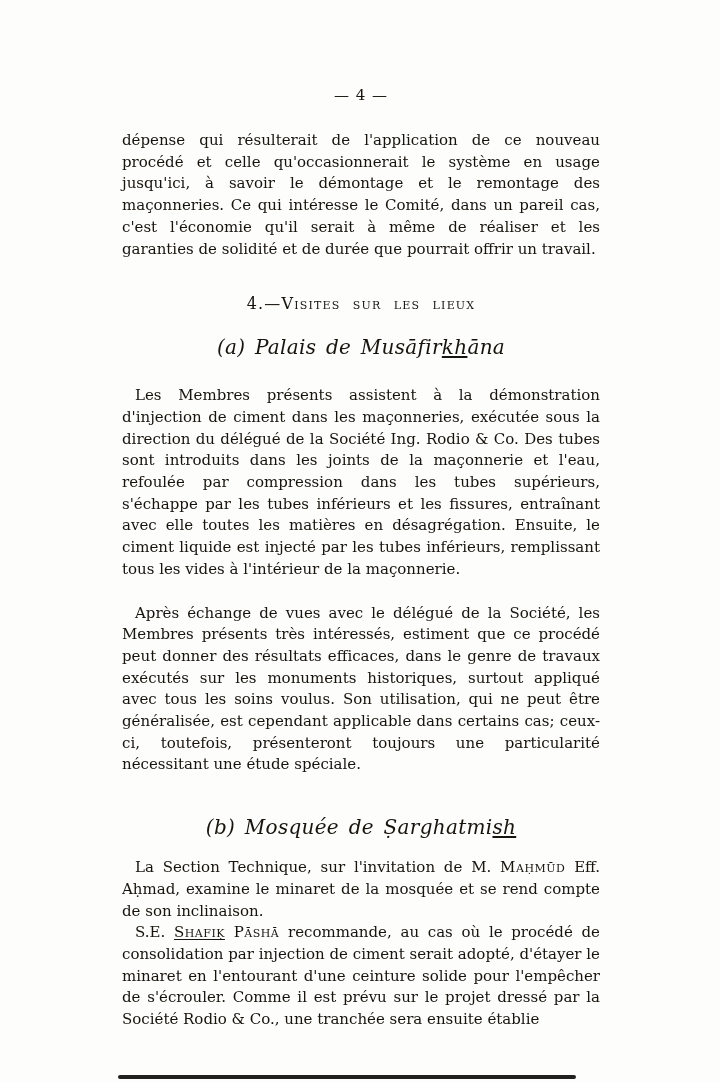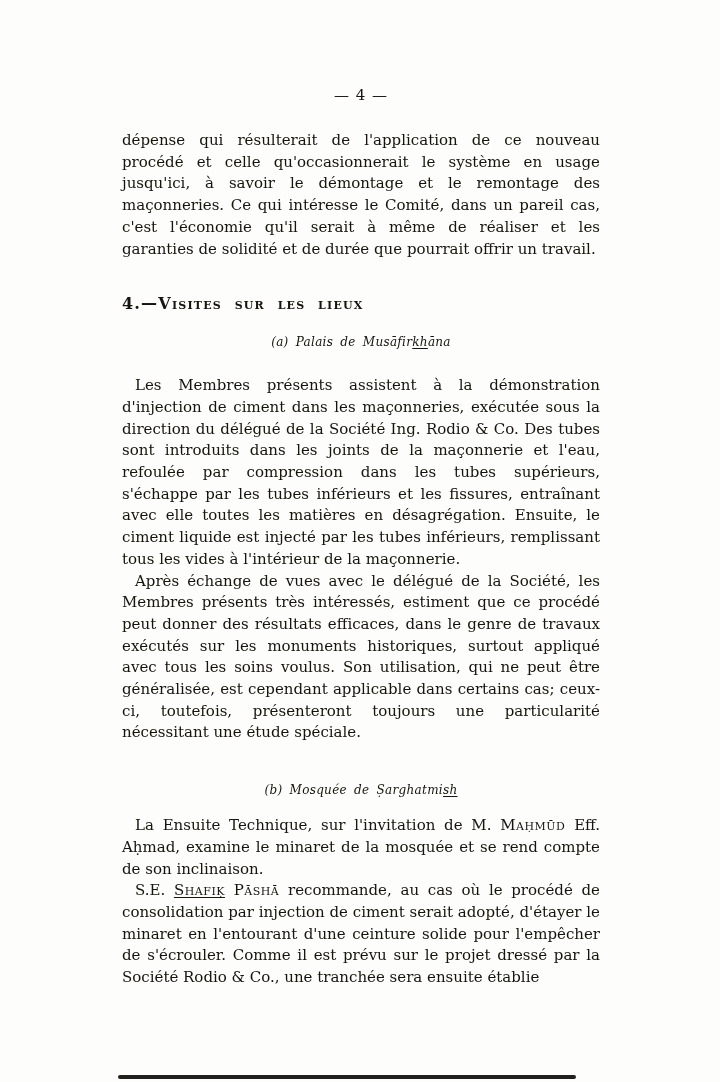--- a/index.html
+++ b/index.html
@@ -31,36 +31,36 @@
     margin: 0 0 26px 0;
   }
   p.para {
     margin: 0;
     font-size: 15px;
     line-height: 21.7px;
     text-align: justify;
     text-indent: 13px;
   }
   p.no-indent { text-indent: 0; }
-  p.gap-below { margin-bottom: 0; }
+  p.gap-below { margin-bottom: 22px; }
   .section-heading {
     margin: 34px 0 0 0;
-    text-align: left;
-    font-weight: bold;
+    text-align: center;
+    font-weight: normal;
     font-size: 16px;
     font-variant: small-caps;
     letter-spacing: 1.2px;
     word-spacing: 6px;
   }
   .subheading {
     margin: 22px 0 26px 0;
     text-align: center;
     font-weight: normal;
     font-style: italic;
-    font-size: 12px;
+    font-size: 20px;
     letter-spacing: 0.3px;
     word-spacing: 3px;
   }
   .subheading-b {
     margin-top: 39px;
     margin-bottom: 18px;
   }
   .u {
     text-decoration: underline;
     text-underline-offset: 2px;
@@ -92,20 +92,20 @@
     <h2 class="section-heading">4.—Visites sur les lieux</h2>
 
     <h3 class="subheading"><span>(a) Palais de Musāfir</span><span class="u">kh</span><span>āna</span></h3>
 
     <p class="para gap-below">Les Membres présents assistent à la démonstration d'injection de ciment dans les maçonneries, exécutée sous la direction du délégué de la Société Ing. Rodio &amp; Co. Des tubes sont introduits dans les joints de la maçonnerie et l'eau, refoulée par compression dans les tubes supérieurs, s'échappe par les tubes inférieurs et les fissures, entraînant avec elle toutes les matières en désagrégation. Ensuite, le ciment liquide est injecté par les tubes inférieurs, remplissant tous les vides à l'intérieur de la maçonnerie.</p>
 
     <p class="para">Après échange de vues avec le délégué de la Société, les Membres présents très intéressés, estiment que ce procédé peut donner des résultats efficaces, dans le genre de travaux exécutés sur les monuments historiques, surtout appliqué avec tous les soins voulus. Son utilisation, qui ne peut être généralisée, est cependant applicable dans certains cas; ceux-ci, toutefois, présenteront toujours une particularité nécessitant une étude spéciale.</p>
 
     <h3 class="subheading subheading-b"><span>(b) Mosquée de Ṣarghatmi</span><span class="u">sh</span><span></span></h3>
 
-    <p class="para"><span>La Ensuite Technique, sur l'invitation de M. </span><span class="sc">Maḥmūd</span><span> Eff. Aḥmad, examine le minaret de la mosquée et se rend compte de son inclinaison.</span></p>
+    <p class="para"><span>La Section Technique, sur l'invitation de M. </span><span class="sc">Maḥmūd</span><span> Eff. Aḥmad, examine le minaret de la mosquée et se rend compte de son inclinaison.</span></p>
 
     <p class="para"><span>S.E. </span><span class="sc u">Shafiḳ</span><span> </span><span class="sc">Pāshā</span><span> recommande, au cas où le procédé de consolidation par injection de ciment serait adopté, d'étayer le minaret en l'entourant d'une ceinture solide pour l'empêcher de s'écrouler. Comme il est prévu sur le projet dressé par la Société Rodio &amp; Co., une tranchée sera ensuite établie</span></p>
 
   </div>
 
   <div class="scan-edge"></div>
 </div>
 
 </body></html>

